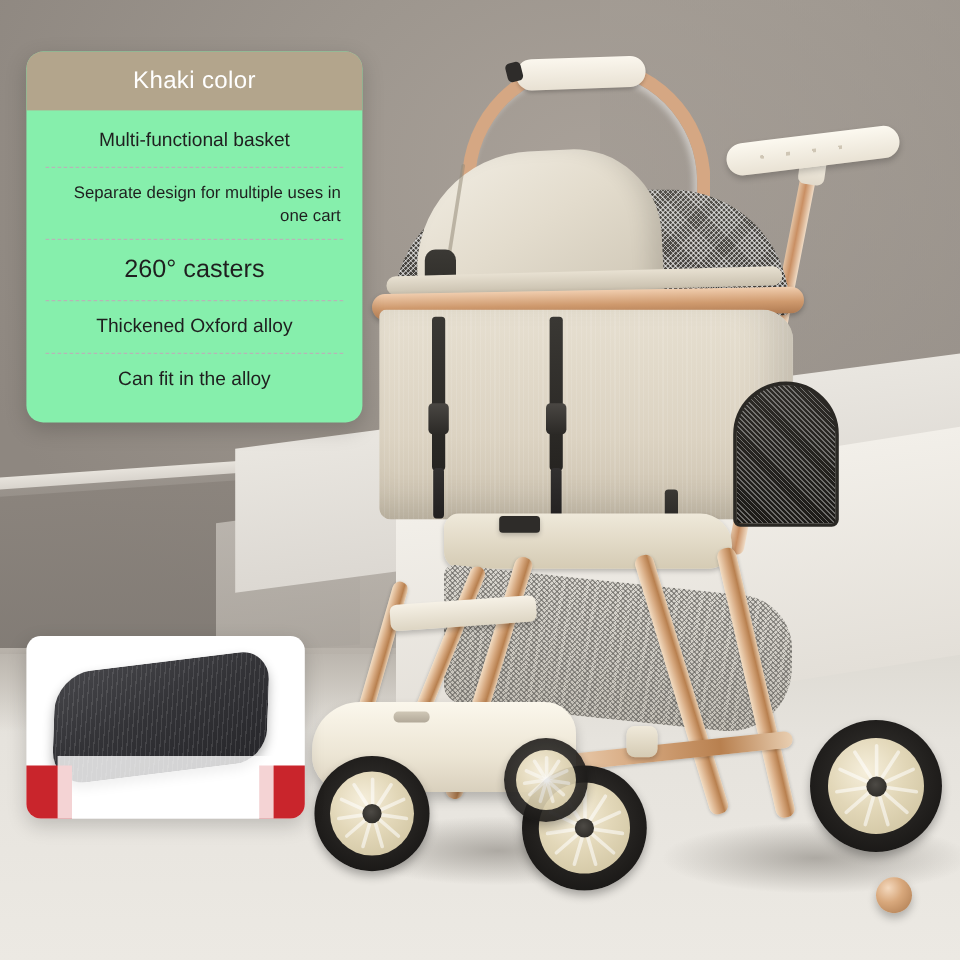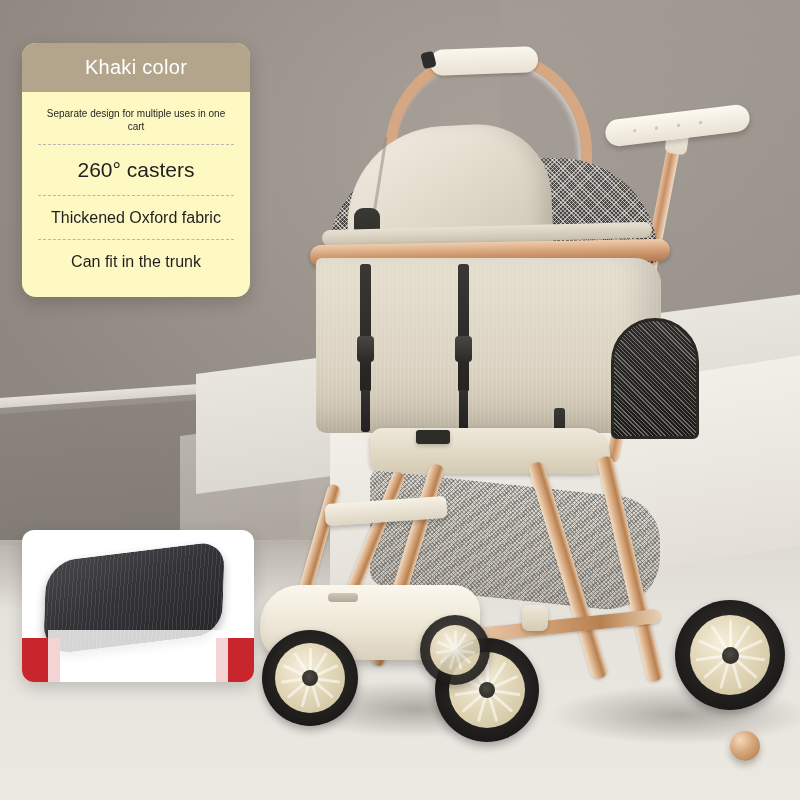--- a/index.html
+++ b/index.html
@@ -230,35 +230,35 @@
     background:radial-gradient(circle at 34% 30%,#f4d9be 0%,#d8a87c 42%,#a9774c 100%);
     box-shadow:0 4px 7px rgba(0,0,0,.25);
   }
   .shadow-soft{
     position:absolute;border-radius:50%;
     background:radial-gradient(ellipse at center,rgba(90,85,78,.42) 0%,rgba(90,85,78,0) 70%);
   }
 
   
   .feature-card{
-    position:absolute;left:22px;top:43px;width:228px;
-    background:#fef9c3;border-radius:14px;overflow:hidden;
+    position:absolute;left:22px;top:43px;width:280px;
+    background:#86efac;border-radius:14px;overflow:hidden;
     box-shadow:0 6px 18px rgba(0,0,0,.18);
   }
   .feature-head{
     background:#b3a58c;color:#ffffff;text-align:center;
     font-size:20px;padding:13px 6px 13px;letter-spacing:.3px;
   }
   .feature-list{padding:4px 16px 14px;}
   .feature-item{
     text-align:center;color:#1f1f1f;line-height:1.32;
     padding:11px 2px 11px;
   }
   .feature-item + .feature-item{border-top:1px dashed #b6b6b6;}
-  .f-sm{font-size:10px;}
+  .f-sm{font-size:14px;text-align:right;}
   .f-md{font-size:16px;}
   .f-lg{font-size:21px;}
 
   
   .cushion-card{
     position:absolute;left:22px;top:530px;width:232px;height:152px;
     background:#ffffff;border-radius:12px;overflow:hidden;
     box-shadow:0 6px 16px rgba(0,0,0,.18);
   }
   .cushion-pad{
@@ -416,24 +416,25 @@
         </div>
       <div class="cap" style="left:47px;top:47px;width:17px;height:17px;"></div>
     </div>
 
     <div class="ball" style="left:480px;top:701px;"></div>
   </div>
 
   <div class="feature-card">
     <div class="feature-head">Khaki color</div>
     <div class="feature-list">
+      <div class="feature-item f-md">Multi-functional basket</div>
       <div class="feature-item f-sm">Separate design for multiple uses in one cart</div>
       <div class="feature-item f-lg">260° casters</div>
-      <div class="feature-item f-md">Thickened Oxford fabric</div>
-      <div class="feature-item f-md">Can fit in the trunk</div>
+      <div class="feature-item f-md">Thickened Oxford alloy</div>
+      <div class="feature-item f-md">Can fit in the alloy</div>
     </div>
   </div>
 
   <div class="cushion-card">
     <div class="cushion-pad"></div>
     <div class="red-left"></div>
     <div class="red-right"></div>
     <div class="white-veil"></div>
   </div>
 

